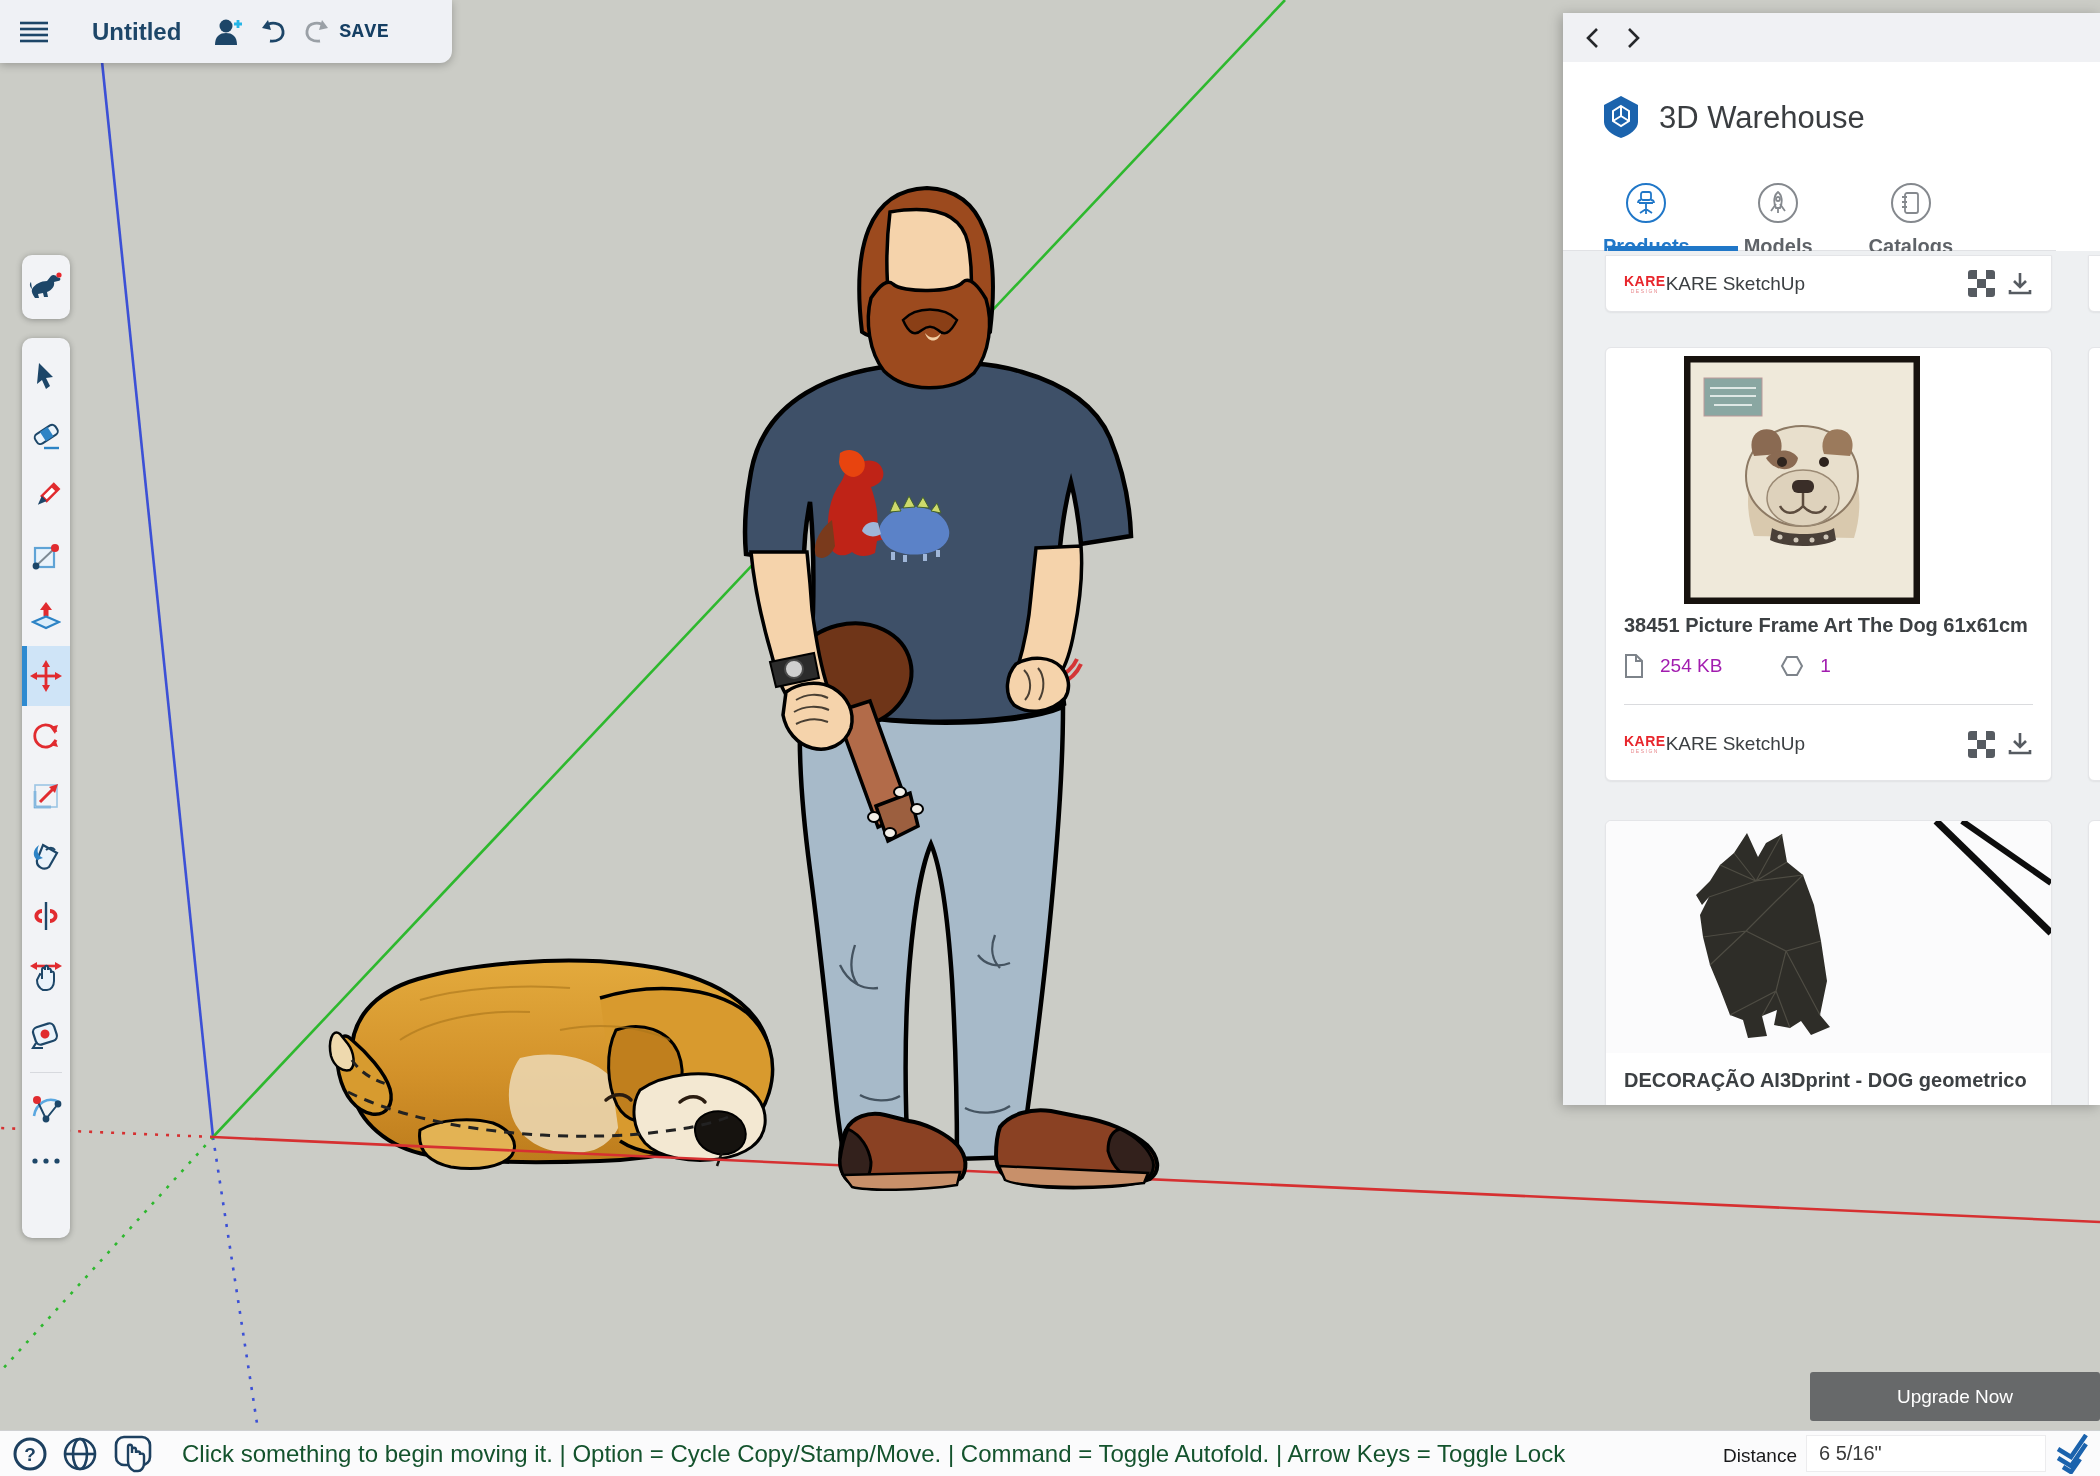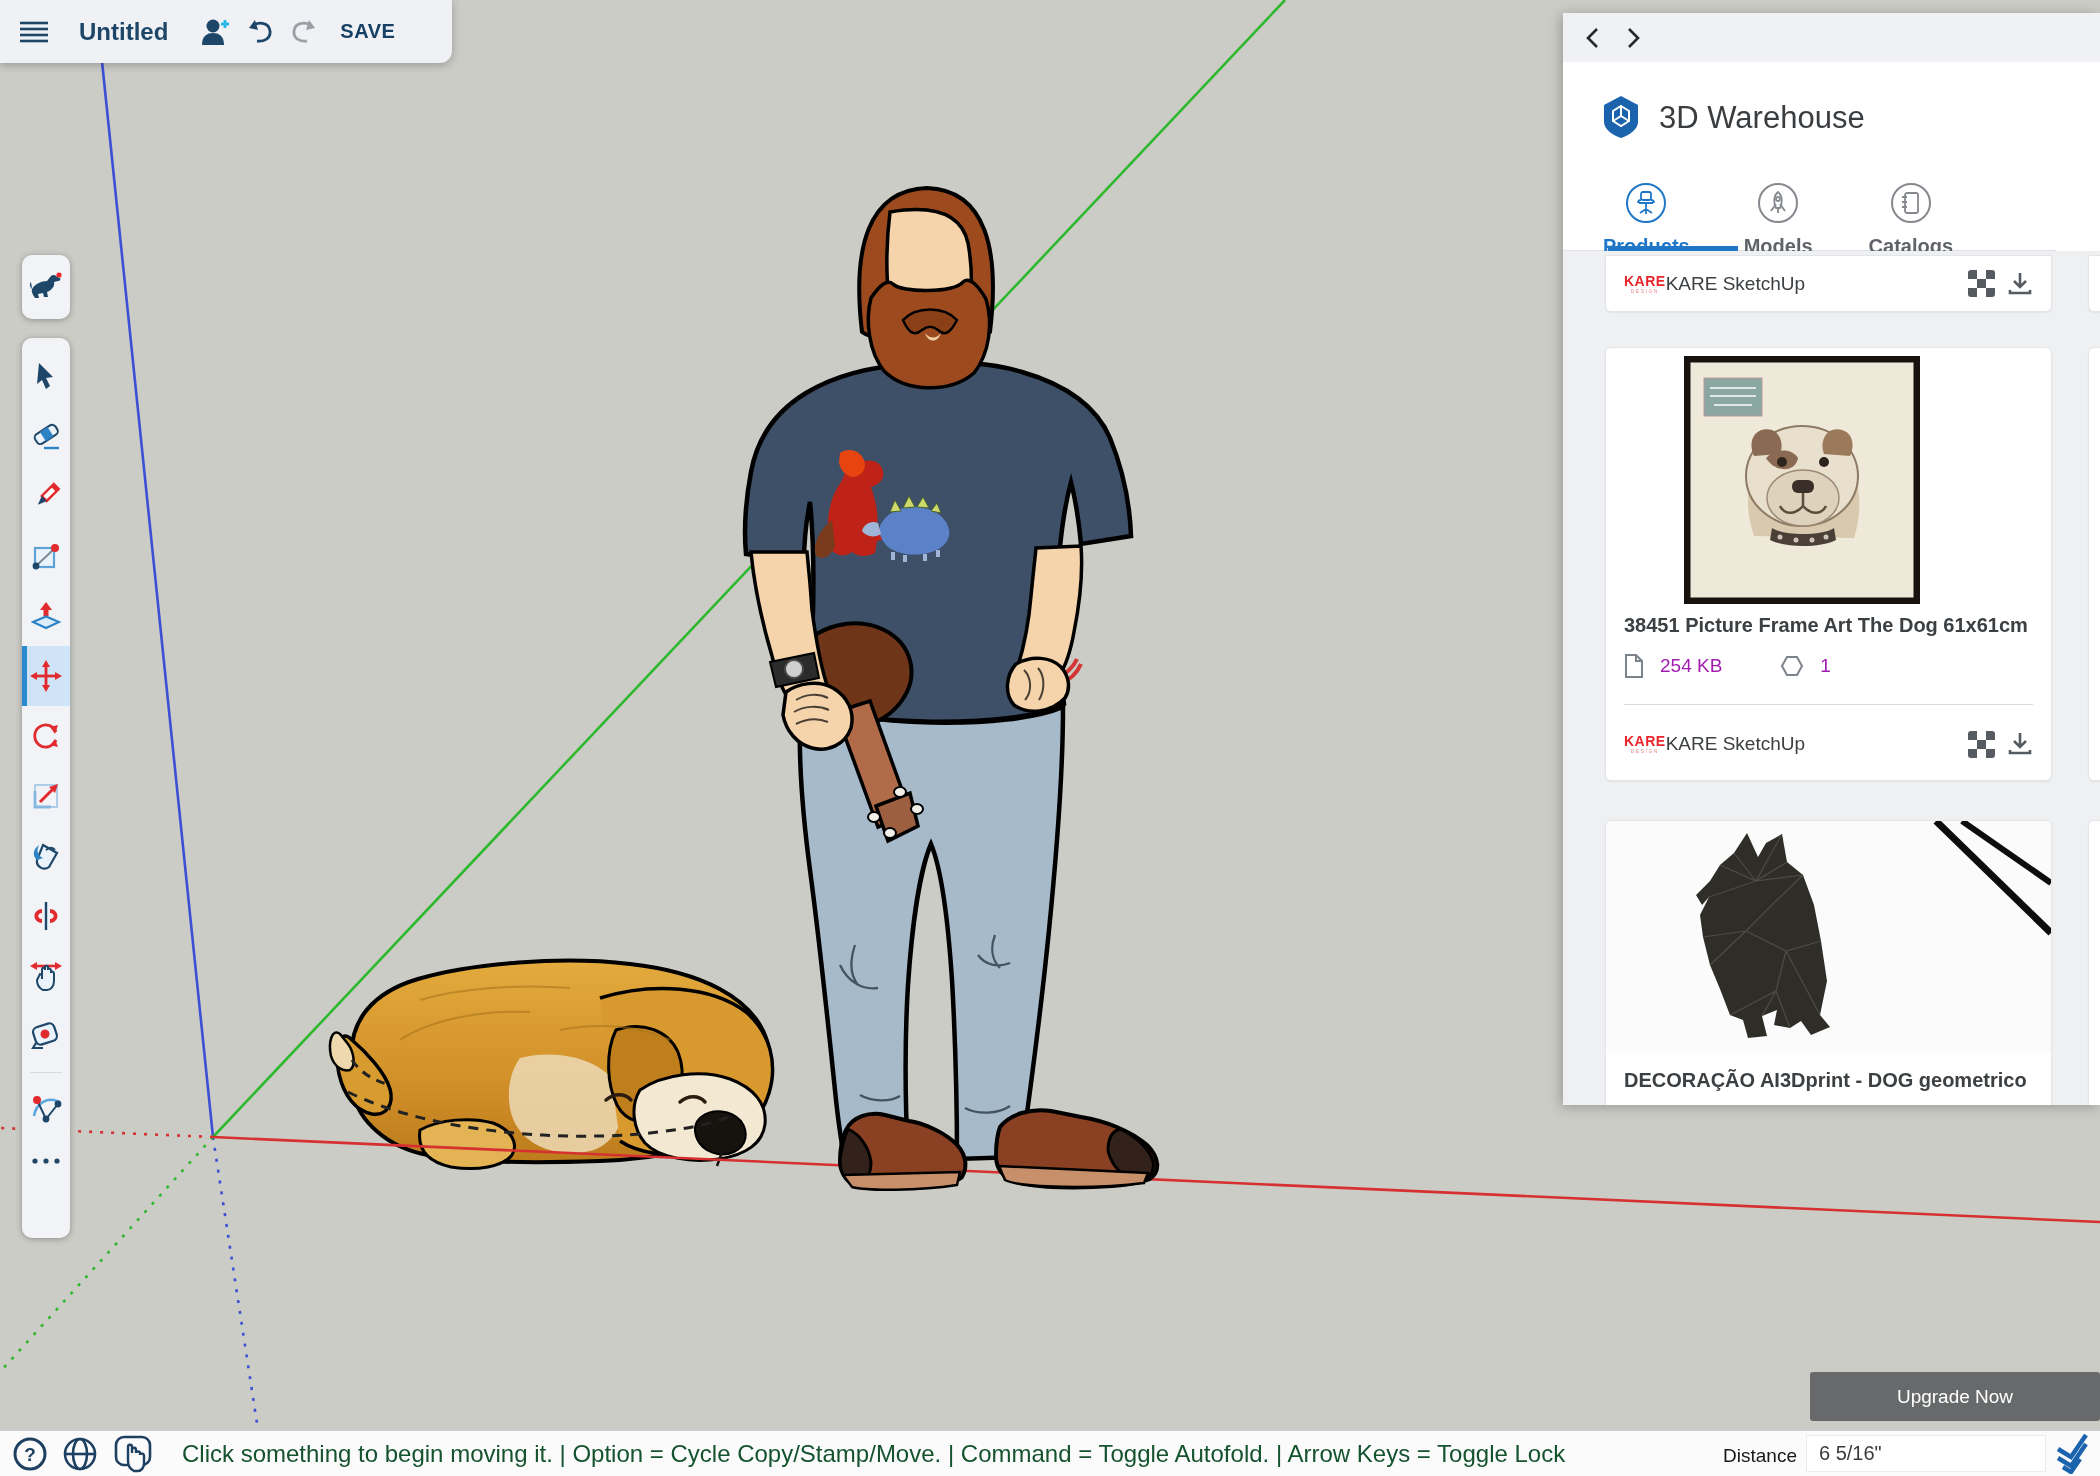--- a/index.html
+++ b/index.html
@@ -4,23 +4,23 @@
 <style>
   html,body{margin:0;padding:0;background:#888;}
   *{box-sizing:border-box;}
   #stage{position:relative;width:2100px;height:1476px;overflow:hidden;
     background:#cbccc6;font-family:"Liberation Sans",sans-serif;user-select:none;}
   svg{display:block;}
   
   .topbar{position:absolute;left:0;top:0;width:452px;height:63px;background:#eff1f5;
     border-radius:0 0 12px 0;box-shadow:0 2px 8px rgba(0,0,0,.25);
     display:flex;align-items:center;gap:0;z-index:30;}
-  .topbar .title{font-size:24px;font-weight:bold;color:#1d4668;margin:0 26px 0 23px;}
+  .topbar .title{font-size:24px;font-weight:bold;color:#1d4668;margin:0 26px 0 36px;}
   .tb-ico{display:flex;align-items:center;justify-content:center;width:44px;height:44px;cursor:pointer;}
-  .save{font-size:20px;font-weight:bold;color:#153f63;letter-spacing:.5px;margin-left:14px;cursor:pointer;}
+  .save{font-size:20px;font-weight:bold;color:#153f63;letter-spacing:.5px;cursor:pointer;font-family:Liberation Mono, monospace;}
   
   .aibox{position:absolute;left:22px;top:255px;width:48px;height:64px;background:#f2f3f6;
     border-radius:10px;box-shadow:0 1px 6px rgba(0,0,0,.3);display:flex;align-items:center;justify-content:center;z-index:30;cursor:pointer;}
   .toolbar{position:absolute;left:22px;top:338px;width:48px;height:900px;background:#f2f3f6;
     border-radius:10px;box-shadow:0 1px 6px rgba(0,0,0,.3);display:flex;flex-direction:column;
     align-items:stretch;padding:8px 0;z-index:30;}
   .tool{position:relative;height:60px;display:flex;align-items:center;justify-content:center;cursor:pointer;flex:0 0 auto;}
   .tool.sel{background:#cfe4f7;}
   .tool.sel::before{content:"";position:absolute;left:0;top:0;bottom:0;width:5px;background:#2e8ad0;}
   .tdiv{height:1px;background:#d7d9de;margin:6px 8px;flex:0 0 auto;}

